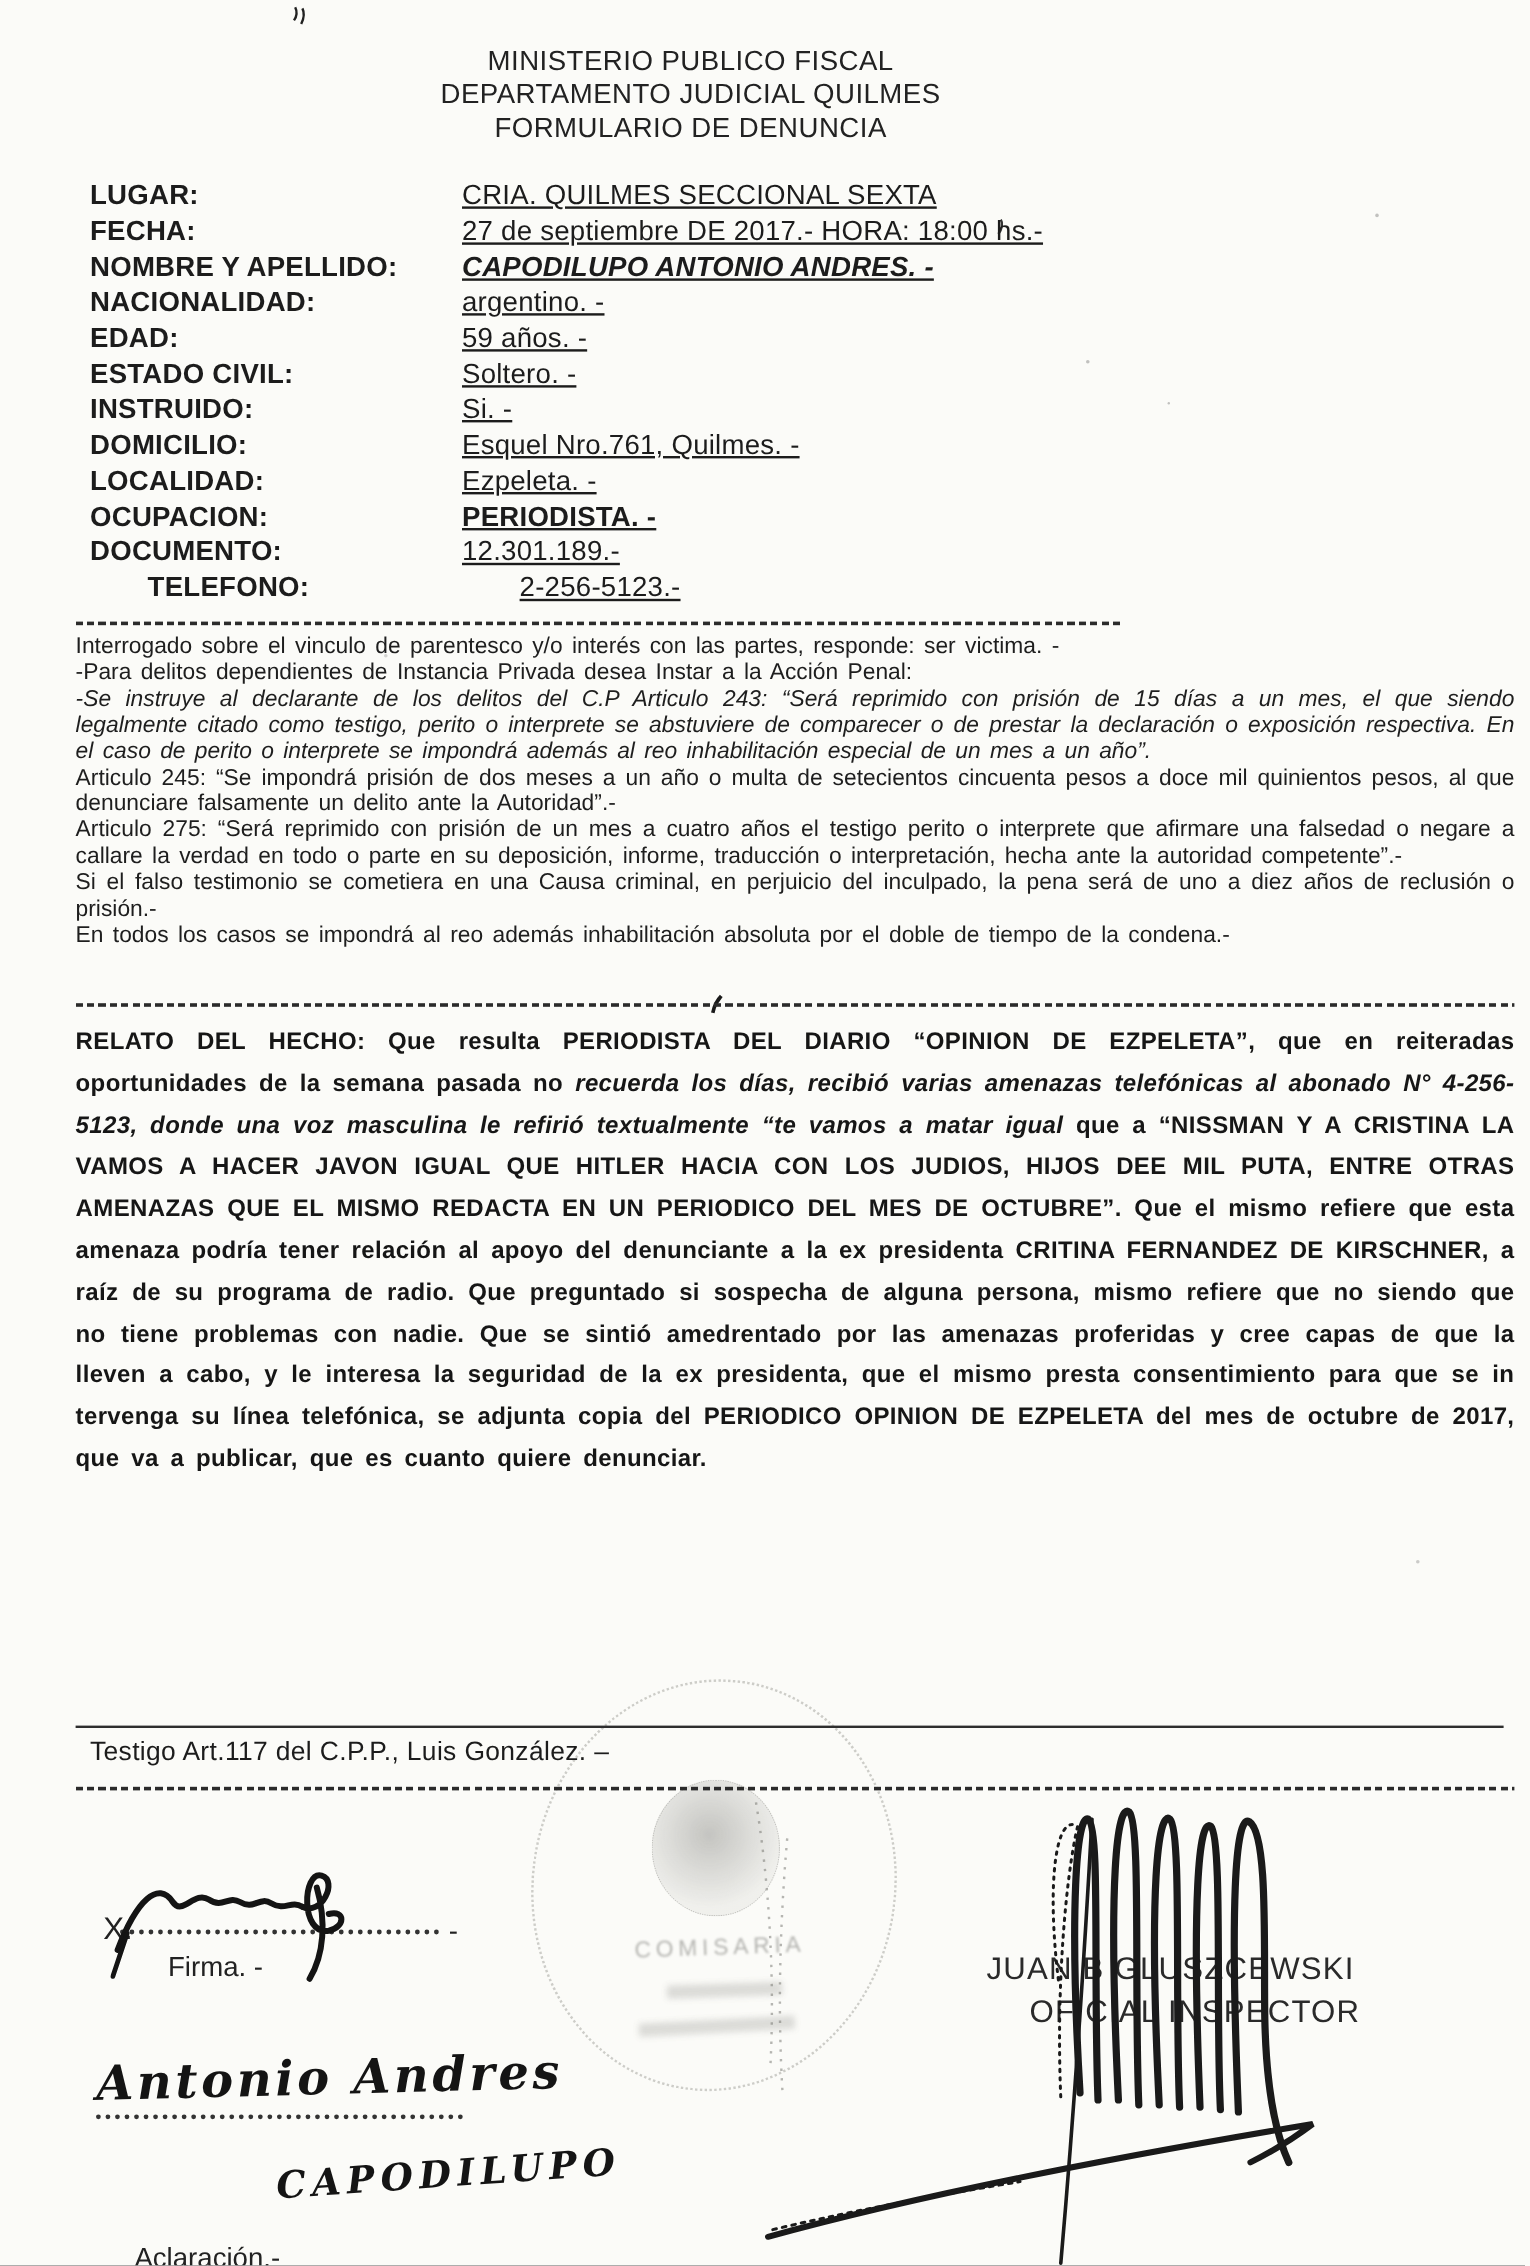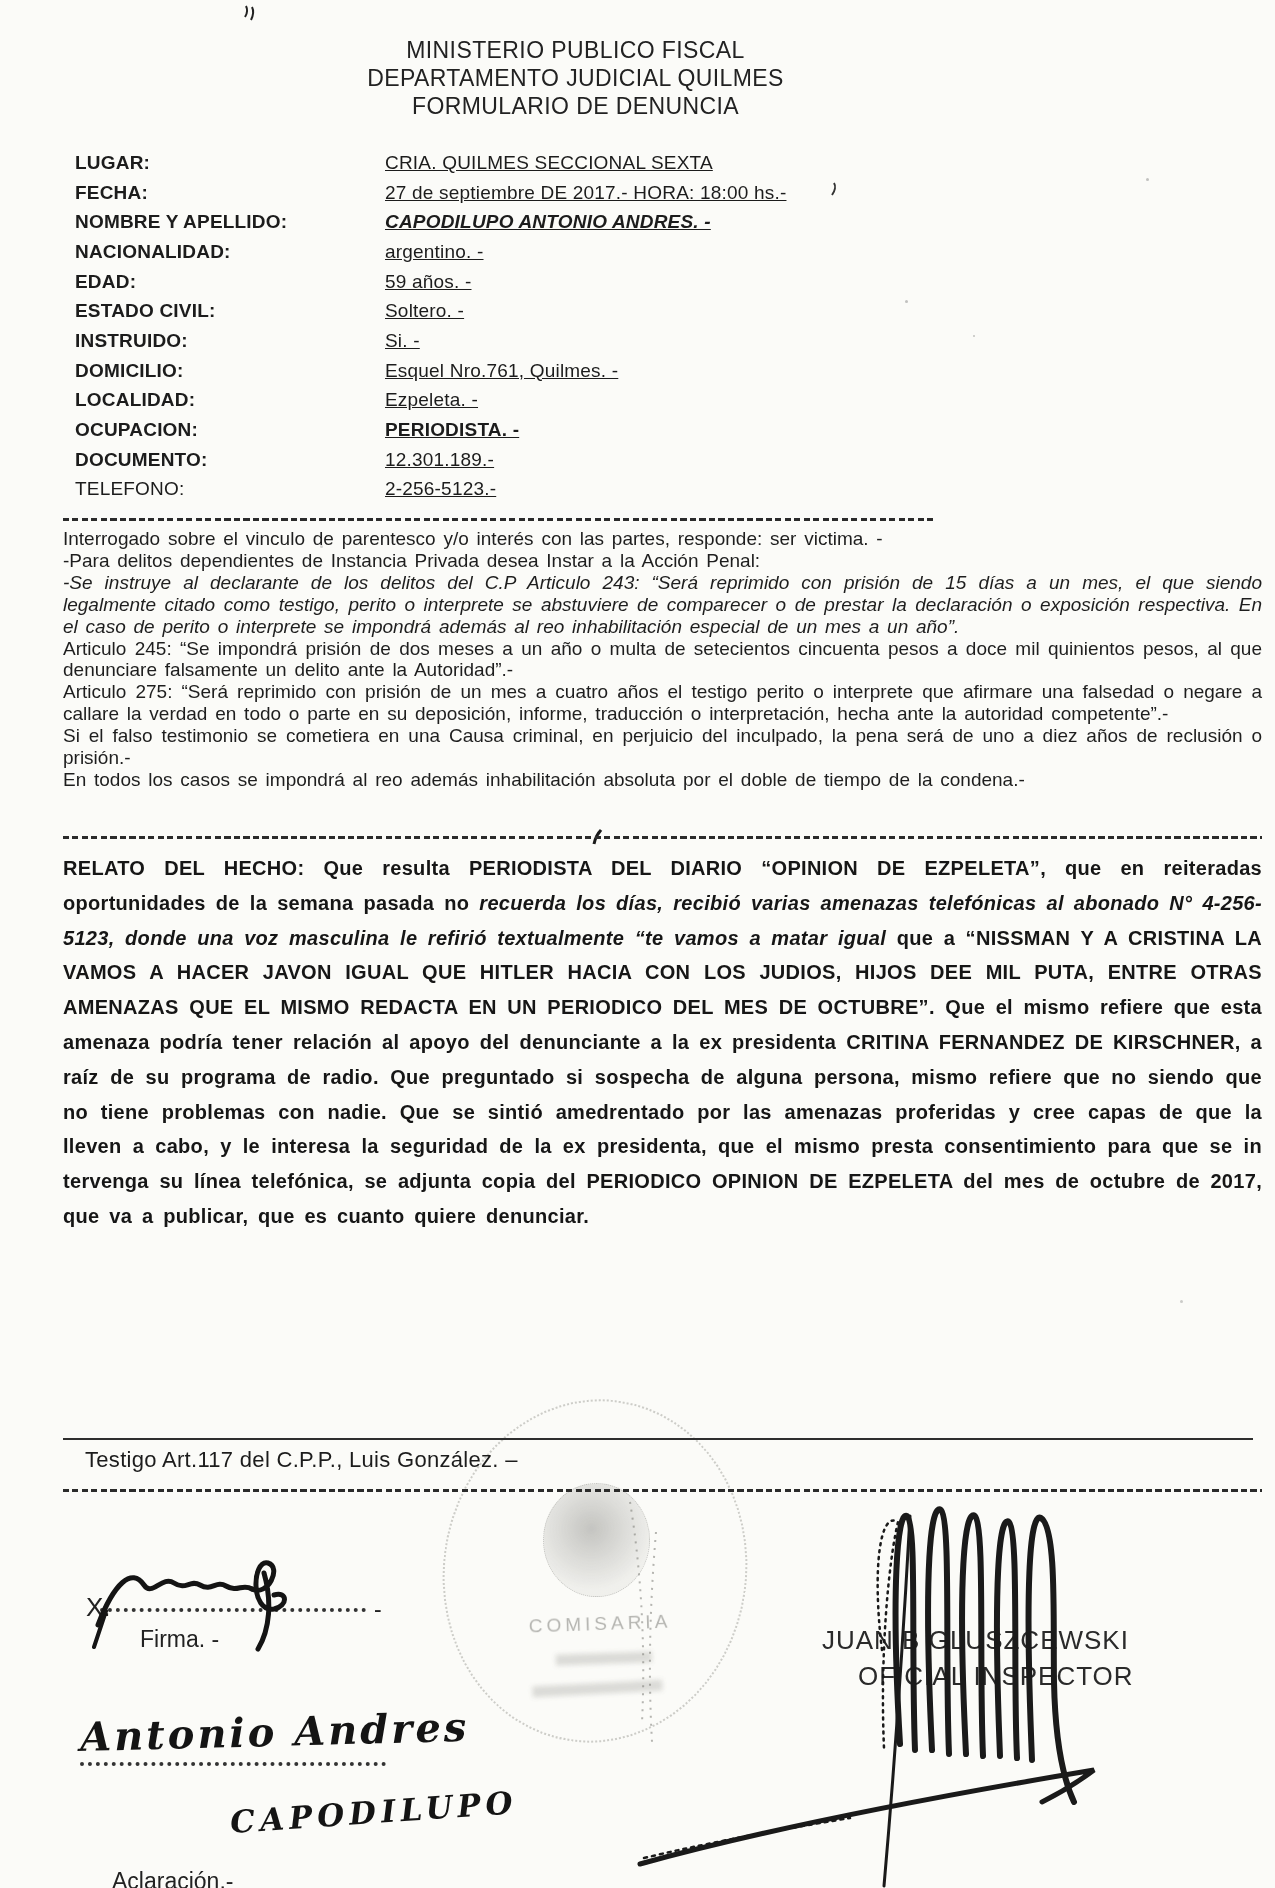--- a/index.html
+++ b/index.html
@@ -11,39 +11,39 @@
     font-family:"Liberation Sans", sans-serif;
     color:#1c1c1c;
     overflow:hidden;
   }
   .abs{position:absolute;}
   
   .doc-header{left:0;right:0;top:36px;text-align:center;transform:translateX(-62px);
     font-size:23px;line-height:28px;letter-spacing:.4px;color:#222;}
   
   .fields{left:75px;top:148px;width:1180px;}
-  .frow{display:flex;height:29.7px;align-items:center;font-size:19px;}
+  .frow{display:flex;height:29.7px;align-items:center;font-size:23px;}
   .flabel{width:310px;font-weight:bold;letter-spacing:.2px;}
-  .flabel.light{font-weight:normal;}
+  .flabel.light{font-weight:bold;margin-left:48px;}
   .fvalue{letter-spacing:.2px;text-decoration:underline;}
   .fvalue.bold-italic{font-weight:bold;font-style:italic;}
   .fvalue.bold{font-weight:bold;}
   
   .dashline{height:3px;background:repeating-linear-gradient(90deg,#2b2b2b 0 6px,transparent 6px 9.5px);}
   .solidline{height:2px;background:#2e2e2e;}
   
   .preamble{left:63px;top:528px;width:1199px;font-size:19px;line-height:21.9px;
     text-align:justify;word-spacing:2.5px;color:#1e1e1e;}
   .preamble p{margin:0;}
   .preamble .it{font-style:italic;}
   
   .relato{left:63px;top:851px;width:1199px;font-size:20px;line-height:34.8px;
     font-weight:bold;text-align:justify;word-spacing:4px;letter-spacing:.3px;color:#161616;}
   .relato .it{font-style:italic;}
-  .witness{left:75px;top:1447px;font-size:22px;letter-spacing:.3px;margin-left:10px;}
+  .witness{left:75px;top:1447px;font-size:22px;letter-spacing:.3px;}
   
   .dotted{height:0;border-bottom:4px dotted #333;}
   .small-label{font-size:23px;color:#222;}
   .hand1{font-family:"DejaVu Serif",serif;font-style:italic;font-weight:bold;
     font-size:40px;letter-spacing:3px;color:#141414;transform:rotate(-1.5deg);}
   .hand2{font-family:"DejaVu Serif",serif;font-style:italic;font-weight:bold;
     font-size:31px;letter-spacing:5px;color:#141414;transform:rotate(-4deg);}
   .official{font-size:26px;letter-spacing:1px;color:#2a2a2a;line-height:36px;}
   .official .l2{padding-left:36px;}
   

